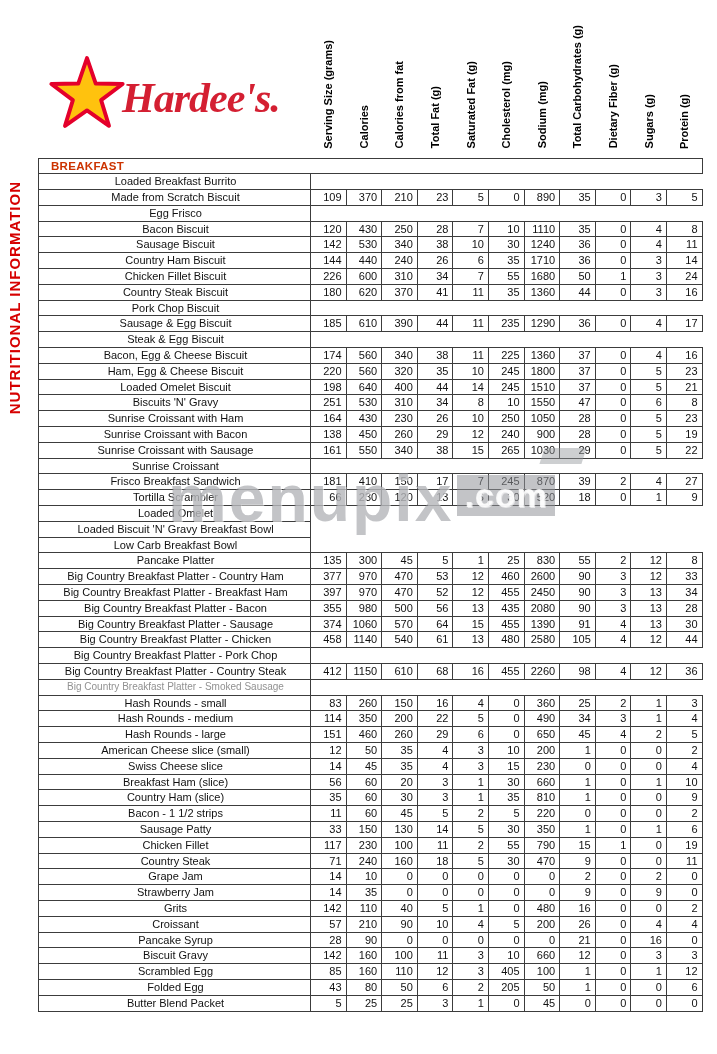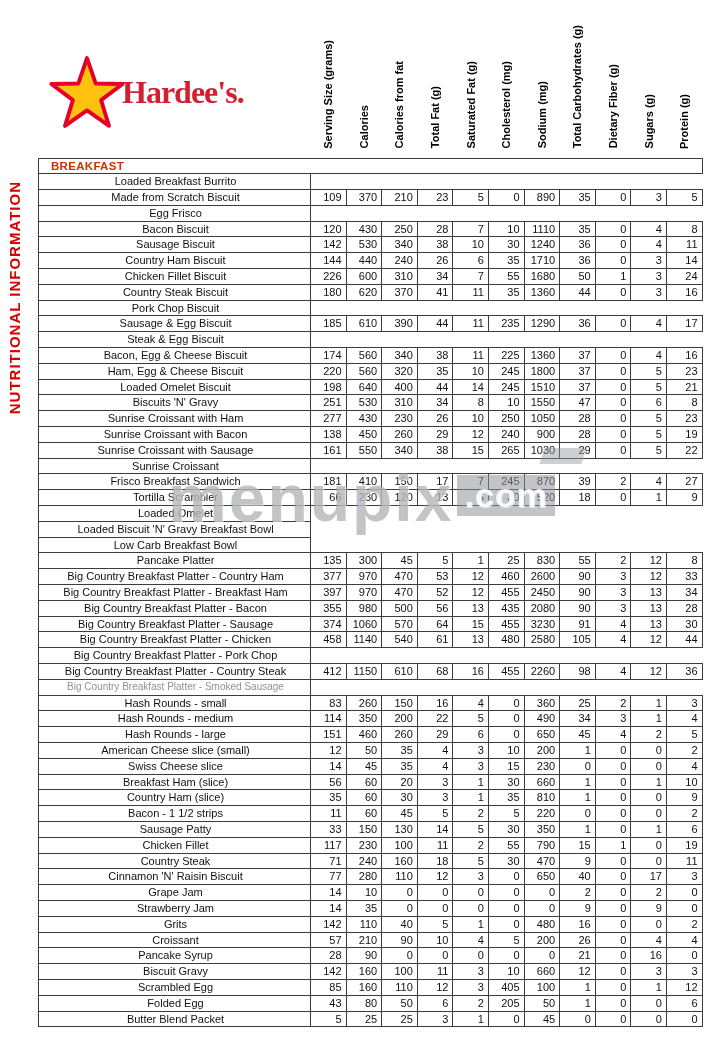--- a/index.html
+++ b/index.html
@@ -13,21 +13,21 @@
                 display:flex; align-items:center; }
   .side-label span { display:inline-block; writing-mode:vertical-rl;
                      transform:rotate(180deg); font-weight:bold; font-size:15px;
                      letter-spacing:1px; color:var(--sidebar-red,#d60000);
                      white-space:nowrap; }
 
   
   .logo { position:absolute; left:48px; top:52px; width:260px; height:90px; }
   .logo svg { position:absolute; left:0; top:2px; }
   .brand { position:absolute; left:74px; top:22px; font-family:"Liberation Serif", serif;
-           font-weight:bold; font-size:32px;
+           font-style:italic; font-weight:bold; font-size:42px;
            color:var(--brand-red,#d41f32); letter-spacing:-1px; }
 
   
   .tablewrap { position:absolute; left:38px; top:16px; }
   table { border-collapse:collapse; table-layout:fixed; width:664px; }
   thead tr { height:142px; }
   thead th { border:none; vertical-align:bottom; text-align:center; padding:0 0 5px 0; }
   .vert { display:inline-block; writing-mode:vertical-rl; transform:rotate(180deg);
           font-weight:bold; font-size:11px; white-space:nowrap; color:#000; }
   td { height:14.8px; line-height:14.8px; font-size:11px; }
@@ -259,21 +259,21 @@
             <td class="num-cell">8</td>
             <td class="num-cell">10</td>
             <td class="num-cell">1550</td>
             <td class="num-cell">47</td>
             <td class="num-cell">0</td>
             <td class="num-cell">6</td>
             <td class="num-cell">8</td>
           </tr>
           <tr>
             <td class="name-cell">Sunrise Croissant with Ham</td>
-            <td class="num-cell">277</td>
+            <td class="num-cell">164</td>
             <td class="num-cell">430</td>
             <td class="num-cell">230</td>
             <td class="num-cell">26</td>
             <td class="num-cell">10</td>
             <td class="num-cell">250</td>
             <td class="num-cell">1050</td>
             <td class="num-cell">28</td>
             <td class="num-cell">0</td>
             <td class="num-cell">5</td>
             <td class="num-cell">23</td>
@@ -407,21 +407,21 @@
             <td class="num-cell">28</td>
           </tr>
           <tr>
             <td class="name-cell">Big Country Breakfast Platter - Sausage</td>
             <td class="num-cell">374</td>
             <td class="num-cell">1060</td>
             <td class="num-cell">570</td>
             <td class="num-cell">64</td>
             <td class="num-cell">15</td>
             <td class="num-cell">455</td>
-            <td class="num-cell">3230</td>
+            <td class="num-cell">1390</td>
             <td class="num-cell">91</td>
             <td class="num-cell">4</td>
             <td class="num-cell">13</td>
             <td class="num-cell">30</td>
           </tr>
           <tr>
             <td class="name-cell">Big Country Breakfast Platter - Chicken</td>
             <td class="num-cell">458</td>
             <td class="num-cell">1140</td>
             <td class="num-cell">540</td>
@@ -604,34 +604,20 @@
             <td class="num-cell">18</td>
             <td class="num-cell">5</td>
             <td class="num-cell">30</td>
             <td class="num-cell">470</td>
             <td class="num-cell">9</td>
             <td class="num-cell">0</td>
             <td class="num-cell">0</td>
             <td class="num-cell">11</td>
           </tr>
           <tr>
-            <td class="name-cell">Cinnamon 'N' Raisin Biscuit</td>
-            <td class="num-cell">77</td>
-            <td class="num-cell">280</td>
-            <td class="num-cell">110</td>
-            <td class="num-cell">12</td>
-            <td class="num-cell">3</td>
-            <td class="num-cell">0</td>
-            <td class="num-cell">650</td>
-            <td class="num-cell">40</td>
-            <td class="num-cell">0</td>
-            <td class="num-cell">17</td>
-            <td class="num-cell">3</td>
-          </tr>
-          <tr>
             <td class="name-cell">Grape Jam</td>
             <td class="num-cell">14</td>
             <td class="num-cell">10</td>
             <td class="num-cell">0</td>
             <td class="num-cell">0</td>
             <td class="num-cell">0</td>
             <td class="num-cell">0</td>
             <td class="num-cell">0</td>
             <td class="num-cell">2</td>
             <td class="num-cell">0</td>

